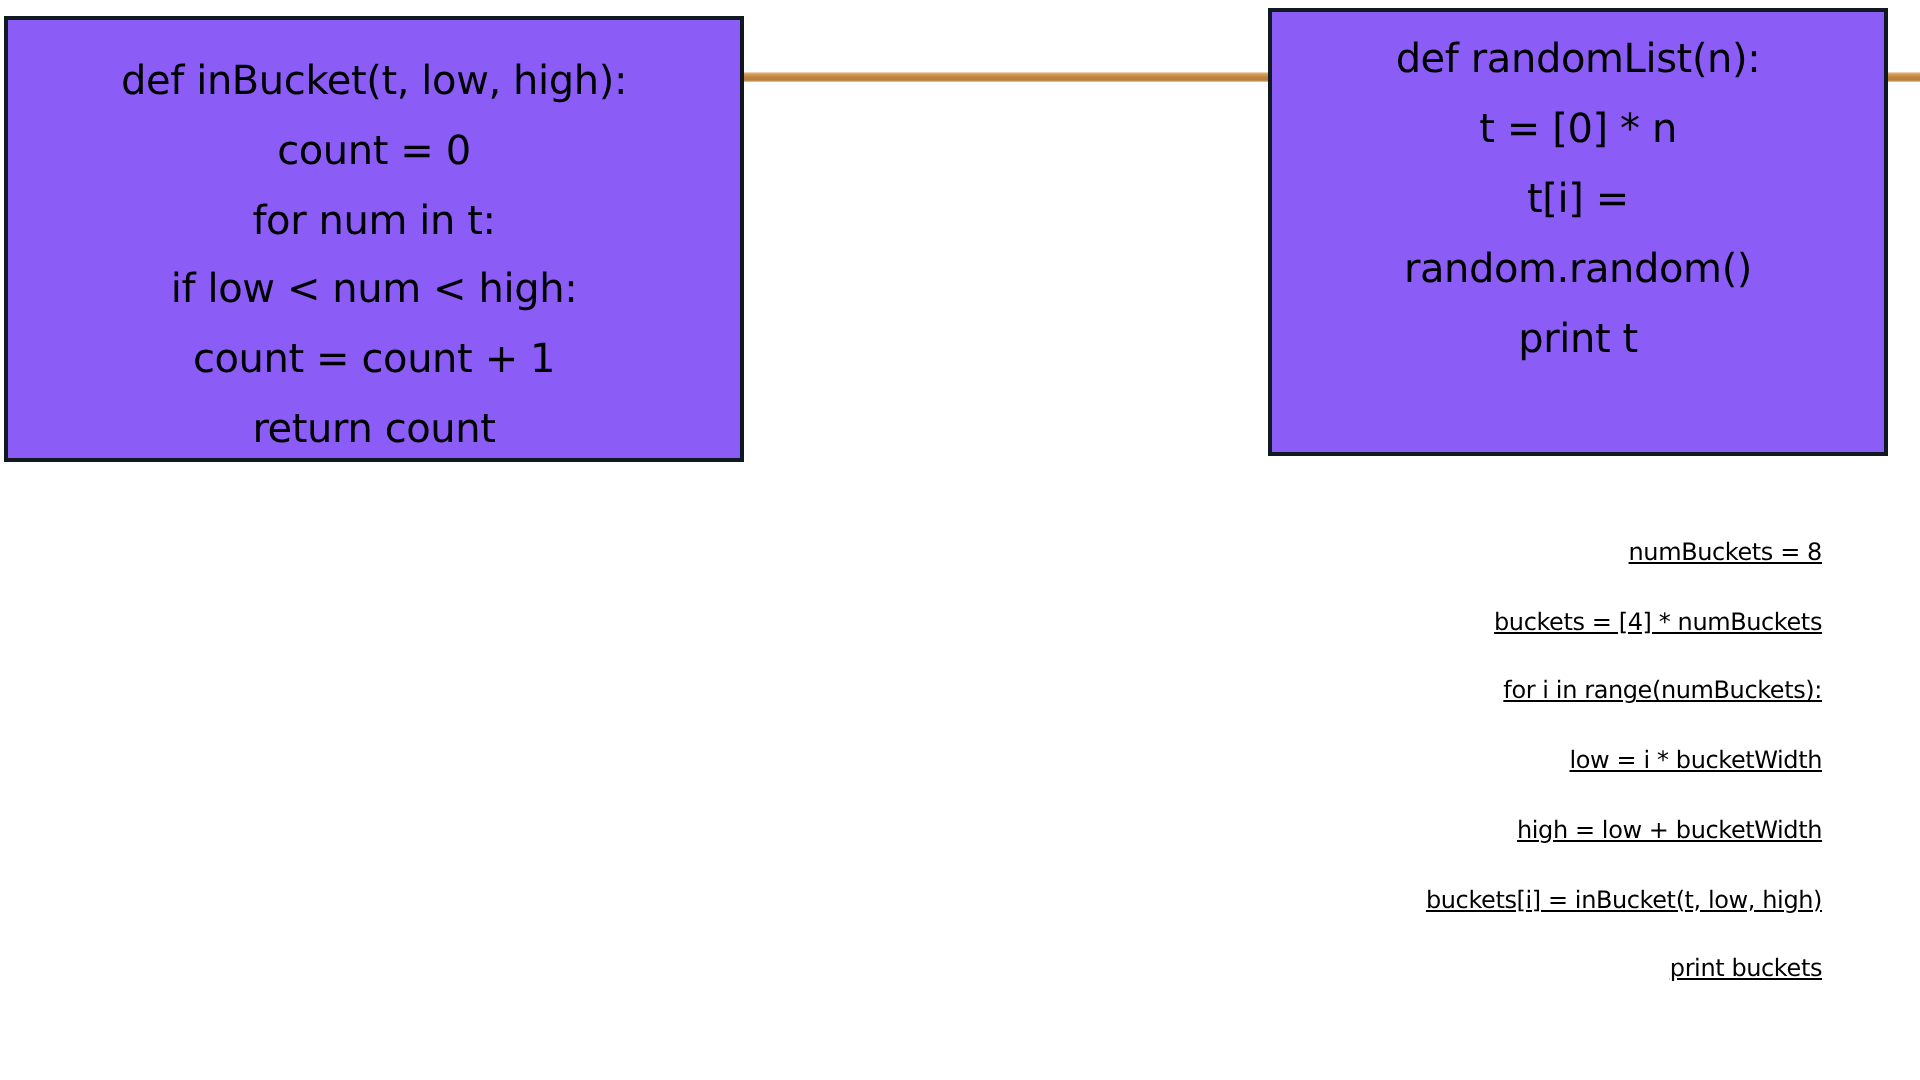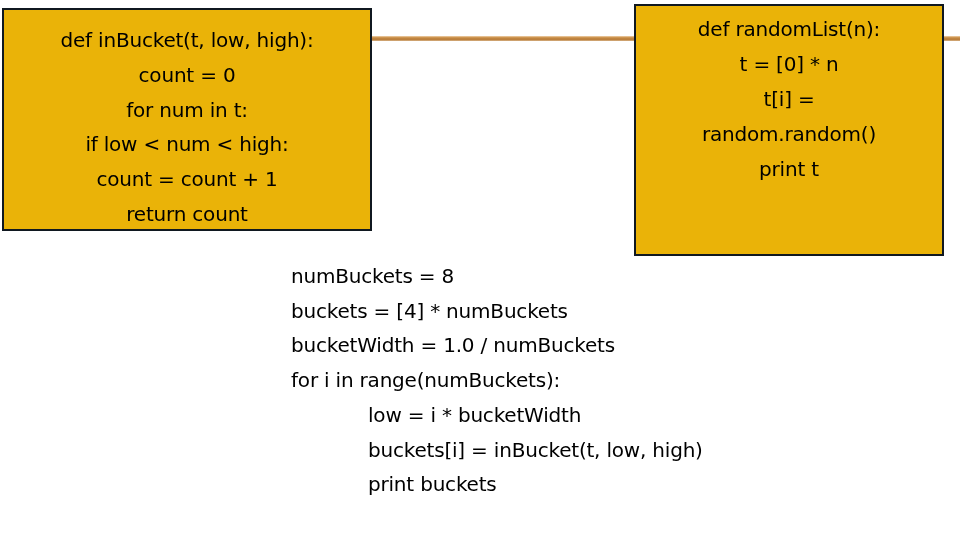--- a/index.html
+++ b/index.html
@@ -27,36 +27,36 @@
                 #f6e4cf 0%,
                 #d6a05c 18%,
                 #c08540 50%,
                 #b87d3c 82%,
                 #e8cfae 100%);
   }
 
   
   .code-box {
     position: absolute;
-    background: #eab308;
+    background: #8b5cf6;
     border: 2px solid #101820;
     box-sizing: border-box;
     padding: 0;
   }
   #left-code-box {
     left: 2px;
     top: 8px;
     width: 370px;
     height: 223px;
   }
   #right-code-box {
     left: 634px;
     top: 4px;
     width: 310px;
-    height: 252px;
+    height: 224px;
   }
 
   .code-box .code-line {
     display: block;
     text-align: center;
     white-space: pre;
     font-family: "DejaVu Sans", sans-serif;
     font-size: 20px;
     line-height: 34.5px;
     color: #000000;
@@ -71,26 +71,27 @@
   
   #bottom-code-block {
     position: absolute;
     left: 291px;
     top: 259px;
     width: 620px;
   }
   #bottom-code-block .code-line {
     display: block;
     white-space: pre;
-    text-align: left;
+    text-align: right;
     font-family: "DejaVu Sans", sans-serif;
-    font-size: 20px;
+    font-size: 12px;
     line-height: 34.7px;
     color: #000000;
     letter-spacing: -0.2px;
+    text-decoration: underline;
   }
   .indent-1 { padding-left: 77px; }
 </style>
 </head>
 <body>
 
 <div id="connector-line"></div>
 
 <div id="left-code-box" class="code-box">
   <div class="code-body">
@@ -109,18 +110,18 @@
     <span class="code-line">t = [0] * n</span>
     <span class="code-line">t[i] =</span>
     <span class="code-line">random.random()</span>
     <span class="code-line">print t</span>
   </div>
 </div>
 
 <div id="bottom-code-block">
   <span class="code-line">numBuckets = 8</span>
   <span class="code-line">buckets = [4] * numBuckets</span>
-  <span class="code-line">bucketWidth = 1.0 / numBuckets</span>
   <span class="code-line">for i in range(numBuckets):</span>
   <span class="code-line indent-1">low = i * bucketWidth</span>
+  <span class="code-line indent-1">high = low + bucketWidth</span>
   <span class="code-line indent-1">buckets[i] = inBucket(t, low, high)</span>
   <span class="code-line indent-1">print buckets</span>
 </div>
 
 </body></html>

